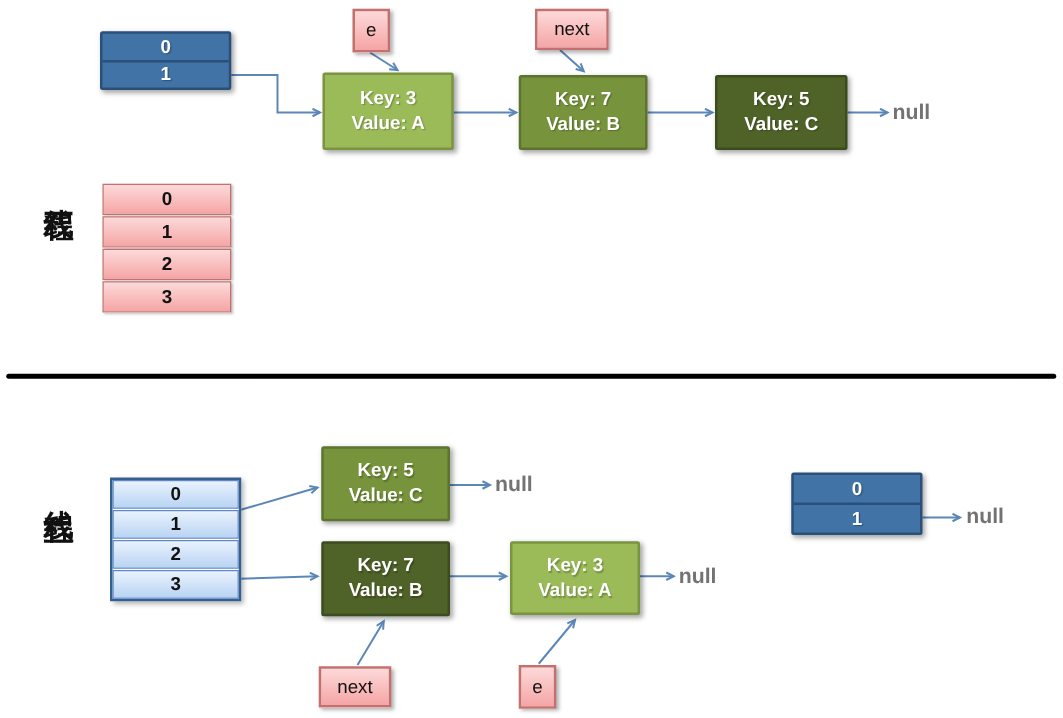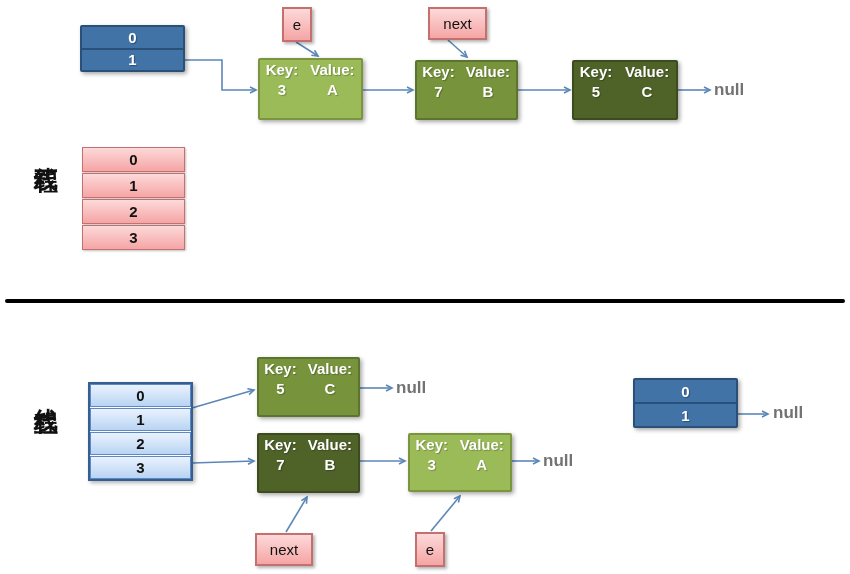--- a/index.html
+++ b/index.html
@@ -10,21 +10,21 @@
   }
   .abs { position: absolute; box-sizing: border-box; }
 
   
   svg.arrows { position: absolute; left: 0; top: 0; pointer-events: none; }
 
   
   .node {
     color: #ffffff; font-weight: bold; font-size: 15px; text-align: center;
     border: 2px solid; border-radius: 2px;
-    display: flex; flex-direction: row; justify-content: center;
+    display: flex; flex-direction: column; justify-content: center;
     line-height: 20px;
     box-shadow: 2px 2px 4px rgba(0,0,0,0.35);
     text-shadow: 1px 1px 1px rgba(0,0,0,0.25);
   }
   .node.light  { background: var(--node_light);  border-color: var(--node_light_border); }
   .node.medium { background: var(--node_medium); border-color: var(--node_medium_border); }
   .node.dark   { background: var(--node_dark);   border-color: var(--node_dark_border); }
 
   
   .bucket {

